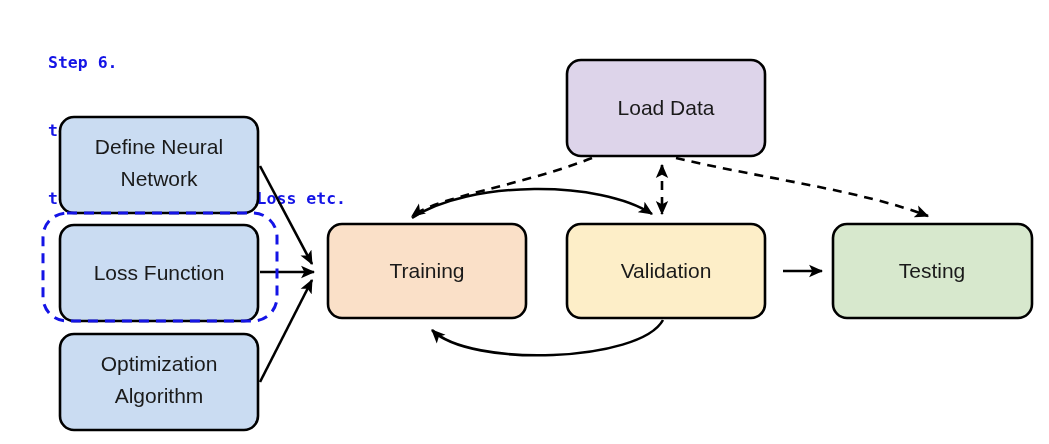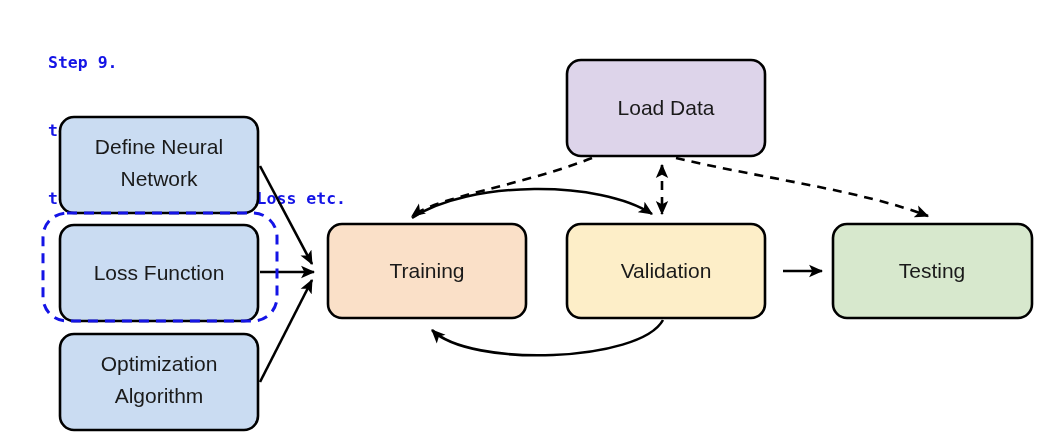--- a/index.html
+++ b/index.html
@@ -68,21 +68,21 @@
     letter-spacing: 0px;
   }
   .annotation div { white-space: pre; }
 </style>
 </head>
 <body>
 
 <div id="diagram-root">
 
   <div class="annotation">
-    <div>Step 9.</div>
+    <div>Step 6.</div>
     <div>torch.nn.MSELoss</div>
     <div>torch.nn.CrossEntropyLoss etc.</div>
   </div>
 
   <svg id="flow" viewBox="0 0 1049 444">
     <defs>
       <marker id="arrow-solid" viewBox="0 0 10 10" refX="9.2" refY="5" markerWidth="5.4" markerHeight="5.4" orient="auto-start-reverse">
         <path d="M 0 0.6 L 10 5 L 0 9.4 L 2.3 5 Z" fill="#000000"></path>
       </marker>
       <marker id="arrow-solid-start" viewBox="0 0 10 10" refX="9.2" refY="5" markerWidth="5.4" markerHeight="5.4" orient="auto-start-reverse">

